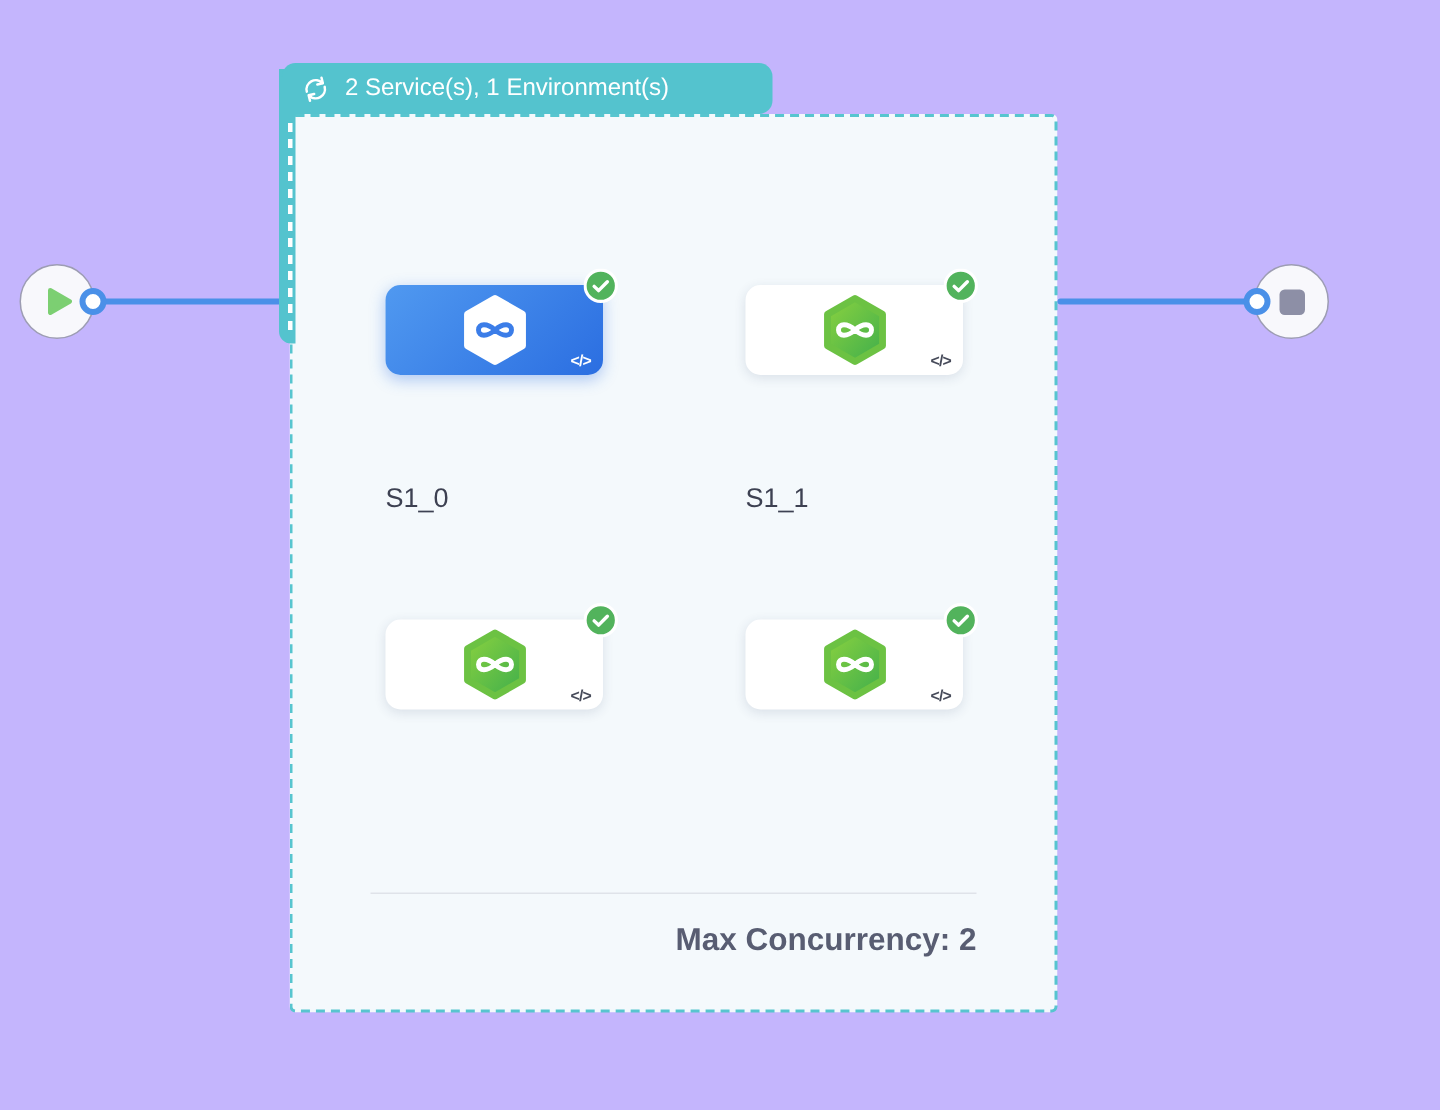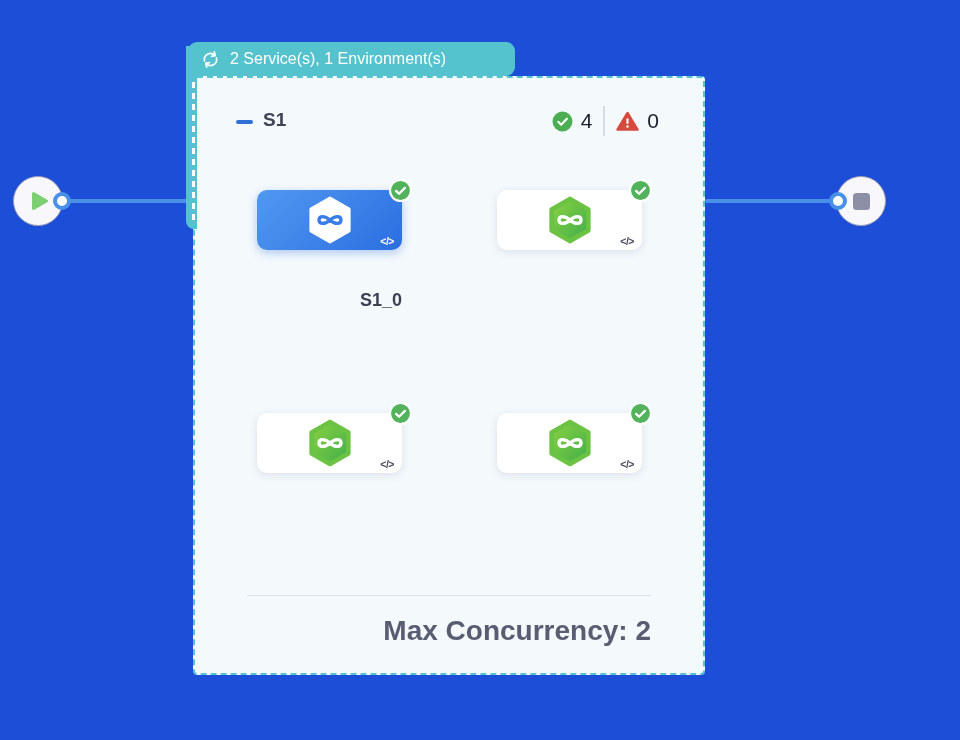--- a/index.html
+++ b/index.html
@@ -1,18 +1,18 @@
 <!DOCTYPE html>
 <html><head>
 <meta charset="utf-8">
 <style>
   * { box-sizing: border-box; margin: 0; padding: 0; }
   html, body { width: 960px; height: 740px; }
   body { font-family: "Liberation Sans", "DejaVu Sans", sans-serif; background: #e9f3f8; }
-  .stage-canvas { position: relative; width: 960px; height: 740px; background: #1d4ed8; overflow: hidden; }
+  .stage-canvas { position: relative; width: 960px; height: 740px; background: #c4b5fd; overflow: hidden; }
 
   
   .edge { position: absolute; height: 4px; background: #4a90e8; border-radius: 2px; z-index: 2; }
   .edge.left  { left: 62px;  top: 199px; width: 126px; }
   .edge.right { left: 705px; top: 199px; width: 128px; }
   .node-circle { position: absolute; width: 50px; height: 50px; border-radius: 50%;
                  background: #f8f8fc; border: 1.5px solid #9d9db3;
                  display: flex; align-items: center; justify-content: center; z-index: 4; }
   .node-circle.start { left: 13px; top: 176px; }
   .node-circle.end   { left: 836px; top: 176px; }
@@ -55,31 +55,31 @@
   .service-card.white { background: #ffffff; box-shadow: 0 2px 8px rgba(30,50,90,0.12); }
   .pos-r1c1 { left: 62px;  top: 112px; }
   .pos-r1c2 { left: 302px; top: 112px; }
   .pos-r2c1 { left: 62px;  top: 335px; }
   .pos-r2c2 { left: 302px; top: 335px; }
   .status-badge { position: absolute; top: -11px; right: -10px; width: 23px; height: 23px; }
   .code-icon { position: absolute; right: 8px; bottom: 3px; font-size: 10.5px; font-weight: 700;
                letter-spacing: -0.5px; color: #474b5a; }
   .service-card.blue .code-icon { color: #ffffff; }
 
-  .service-label { position: absolute; width: 145px; text-align: right;
-                   font-size: 18px; font-weight: 700; color: #3d4152; }
+  .service-label { position: absolute; width: 145px; text-align: left;
+                   font-size: 18px; font-weight: 400; color: #3d4152; margin-top: 32px; }
   .lbl-r1c1 { left: 62px;  top: 212px; }
   .lbl-r1c2 { left: 302px; top: 212px; }
   .lbl-r2c1 { left: 62px;  top: 435px; }
   .lbl-r2c2 { left: 302px; top: 435px; }
 
   
   .matrix-divider { position: absolute; left: 52px; right: 52px; top: 517px; height: 1px; background: #dfe3e9; }
   .max-concurrency { position: absolute; left: 52px; right: 52px; top: 537px; text-align: right;
-                     font-size: 28px; font-weight: 700; color: #585d72; }
+                     font-size: 21px; font-weight: 700; color: #585d72; }
 </style>
 </head>
 <body>
 
 <div class="stage-canvas">
 
   <div class="edge left"></div>
   <div class="edge right"></div>
 
   <div class="node-circle start">
@@ -105,44 +105,20 @@
         <polyline points="16.4,3.3 17.4,7.5 13.2,8.4"></polyline>
         <path d="M18.8 10.2 A 7 7 0 0 1 7 16.8"></path>
         <polyline points="7.6,20.7 6.6,16.5 10.8,15.6"></polyline>
       </svg>
     </span>
     <span>2 Service(s), 1 Environment(s)</span>
   </div>
 
   <div class="matrix-box">
 
-    <div class="matrix-header">
-      <button class="collapse-btn">
-        <span class="minus-bar"></span>
-      </button>
-      <div class="stage-title">S1</div>
-      <div class="counts">
-        <span style="display:flex;">
-          <svg width="21" height="21" viewBox="0 0 20 20">
-            <circle cx="10" cy="10" r="9.5" fill="#4cae52"></circle>
-            <path d="M6 10.3 l2.7 2.7 L14.2 7.3" stroke="#ffffff" stroke-width="2" fill="none" stroke-linecap="round" stroke-linejoin="round"></path>
-          </svg>
-        </span>
-        <span class="count-num">4</span>
-        <span class="count-divider"></span>
-        <span style="display:flex;">
-          <svg width="23" height="21" viewBox="0 0 24 22">
-            <path d="M12 2 L22.5 19.5 H1.5 Z" fill="#d64a3e" stroke="#d64a3e" stroke-width="2.5" stroke-linejoin="round"></path>
-            <rect x="10.9" y="7.5" width="2.2" height="6.2" rx="1.1" fill="#ffffff"></rect>
-            <circle cx="12" cy="16.3" r="1.35" fill="#ffffff"></circle>
-          </svg>
-        </span>
-        <span class="count-num">0</span>
-      </div>
-    </div>
 
     <div class="service-card blue pos-r1c1">
       <span style="display:flex;">
         <svg width="44" height="48" viewBox="0 0 48 52">
           <polygon points="24,3 44,14.5 44,37.5 24,49 4,37.5 4,14.5" fill="#ffffff" stroke="#ffffff" stroke-width="5" stroke-linejoin="round"></polygon>
           <path d="M12 26 C 12 21 18.5 21 24 26 C 29.5 31 36 31 36 26 C 36 21 29.5 21 24 26 C 18.5 31 12 31 12 26 Z" fill="none" stroke="#3b7de8" stroke-width="3.6" stroke-linecap="round" stroke-linejoin="round"></path>
         </svg>
       </span>
       <span class="status-badge">
         <svg width="23" height="23" viewBox="0 0 22 22">
@@ -213,18 +189,19 @@
       <span class="status-badge">
         <svg width="23" height="23" viewBox="0 0 22 22">
           <circle cx="11" cy="11" r="10" fill="#52b35c" stroke="#ffffff" stroke-width="2"></circle>
           <path d="M6.8 11.4 l2.8 2.7 5.6 -5.6" stroke="#ffffff" stroke-width="2.2" fill="none" stroke-linecap="round" stroke-linejoin="round"></path>
         </svg>
       </span>
       <span class="code-icon">&lt;/&gt;</span>
     </div>
 
     <div class="service-label lbl-r1c1">S1_0</div>
+    <div class="service-label lbl-r1c2">S1_1</div>
 
     <div class="matrix-divider"></div>
     <div class="max-concurrency">Max Concurrency: 2</div>
   </div>
 
 </div>
 
 </body></html>

